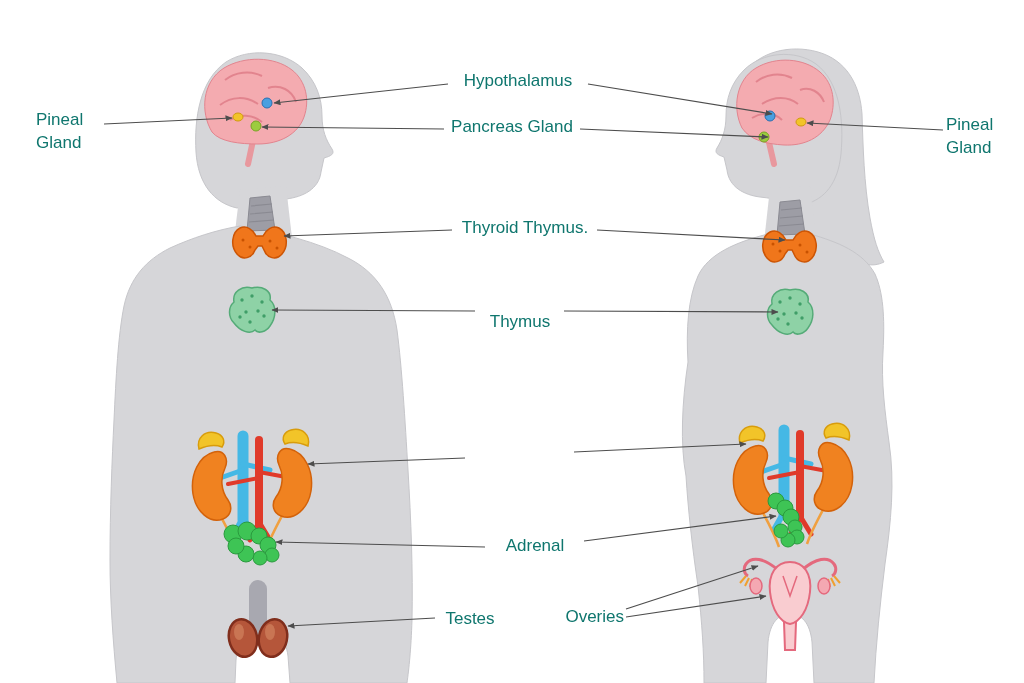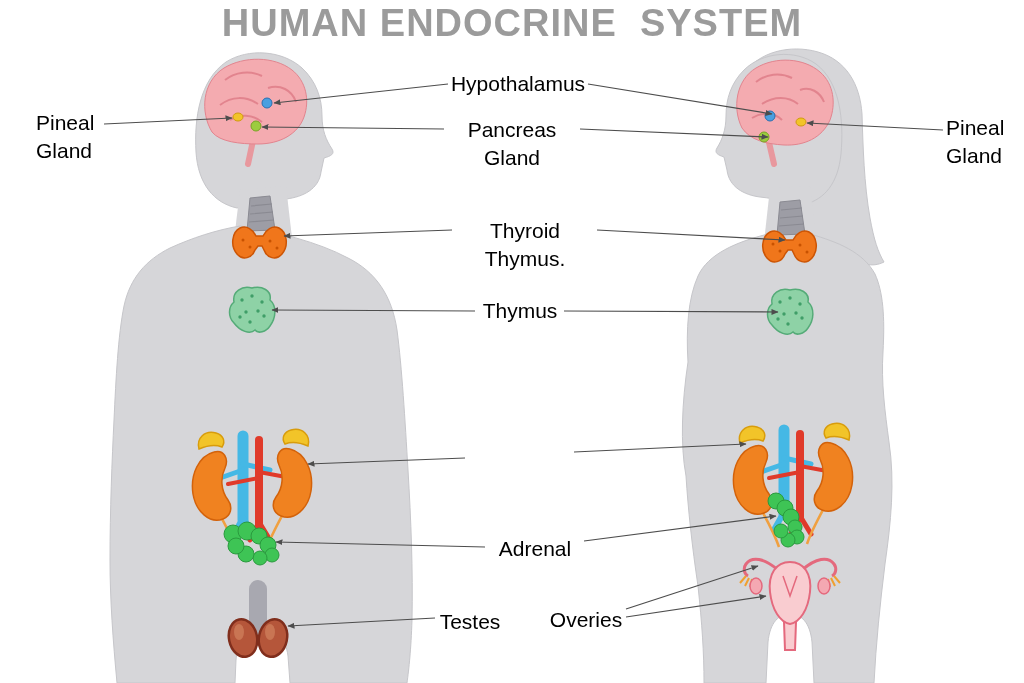--- a/index.html
+++ b/index.html
@@ -1,21 +1,21 @@
 <!DOCTYPE html>
 <html><head>
 <meta charset="utf-8">
 <style>
   html,body{margin:0;padding:0;background:#fff;}
   .stage{position:relative;width:1024px;height:683px;background:#ffffff;overflow:hidden;
          font-family:"Liberation Sans",sans-serif;}
   .stage svg{position:absolute;left:0;top:0;}
   .title{position:absolute;left:0;top:2px;width:100%;text-align:center;
          font-size:38px;font-weight:700;color:#9b9b9b;letter-spacing:1px;white-space:pre;}
-  .lbl{position:absolute;font-size:21px;color:#000000;line-height:1.35;}
+  .lbl{position:absolute;font-size:17px;color:#0f766e;line-height:1.35;}
   .c{text-align:center;}
 </style>
 </head>
 <body>
 
 <div class="stage">
 
   <svg width="1024" height="683" viewBox="0 0 1024 683">
     <defs>
       <marker id="arrowhead" markerWidth="9" markerHeight="8" refX="6.5" refY="3" orient="auto" markerUnits="userSpaceOnUse">
@@ -161,24 +161,23 @@
       <line x1="465" y1="458" x2="308" y2="464" marker-end="url(#arrowhead)"></line>
       <line x1="574" y1="452" x2="746" y2="444" marker-end="url(#arrowhead)"></line>
       <line x1="485" y1="547" x2="276" y2="542" marker-end="url(#arrowhead)"></line>
       <line x1="584" y1="541" x2="776" y2="516" marker-end="url(#arrowhead)"></line>
       <line x1="435" y1="618" x2="288" y2="626" marker-end="url(#arrowhead)"></line>
       <line x1="626" y1="609" x2="758" y2="566" marker-end="url(#arrowhead)"></line>
       <line x1="626" y1="617" x2="766" y2="596" marker-end="url(#arrowhead)"></line>
     </g>
   </svg>
 
-  <div class="title">HUMAN ENDOCRINE  SYSTEM</div>
 
   <div class="lbl c" style="left:450px;top:70px;width:136px;">Hypothalamus</div>
   <div class="lbl c" style="left:446px;top:116px;width:132px;">Pancreas Gland</div>
   <div class="lbl" style="left:36px;top:109px;width:70px;">Pineal Gland</div>
   <div class="lbl" style="left:946px;top:114px;width:70px;">Pineal Gland</div>
   <div class="lbl c" style="left:455px;top:217px;width:140px;">Thyroid Thymus.</div>
-  <div class="lbl c" style="left:478px;top:297px;width:84px;">Thymus</div>
+  <div class="lbl c" style="left:478px;top:311px;width:84px;">Thymus</div>
   <div class="lbl c" style="left:488px;top:535px;width:94px;">Adrenal</div>
   <div class="lbl c" style="left:438px;top:602px;width:64px;margin-top:6px;">Testes</div>
-  <div class="lbl c" style="left:548px;top:606px;width:76px;">Overies</div>
+  <div class="lbl c" style="left:548px;top:606px;width:76px;text-align:right;">Overies</div>
 </div>
 
 </body></html>

